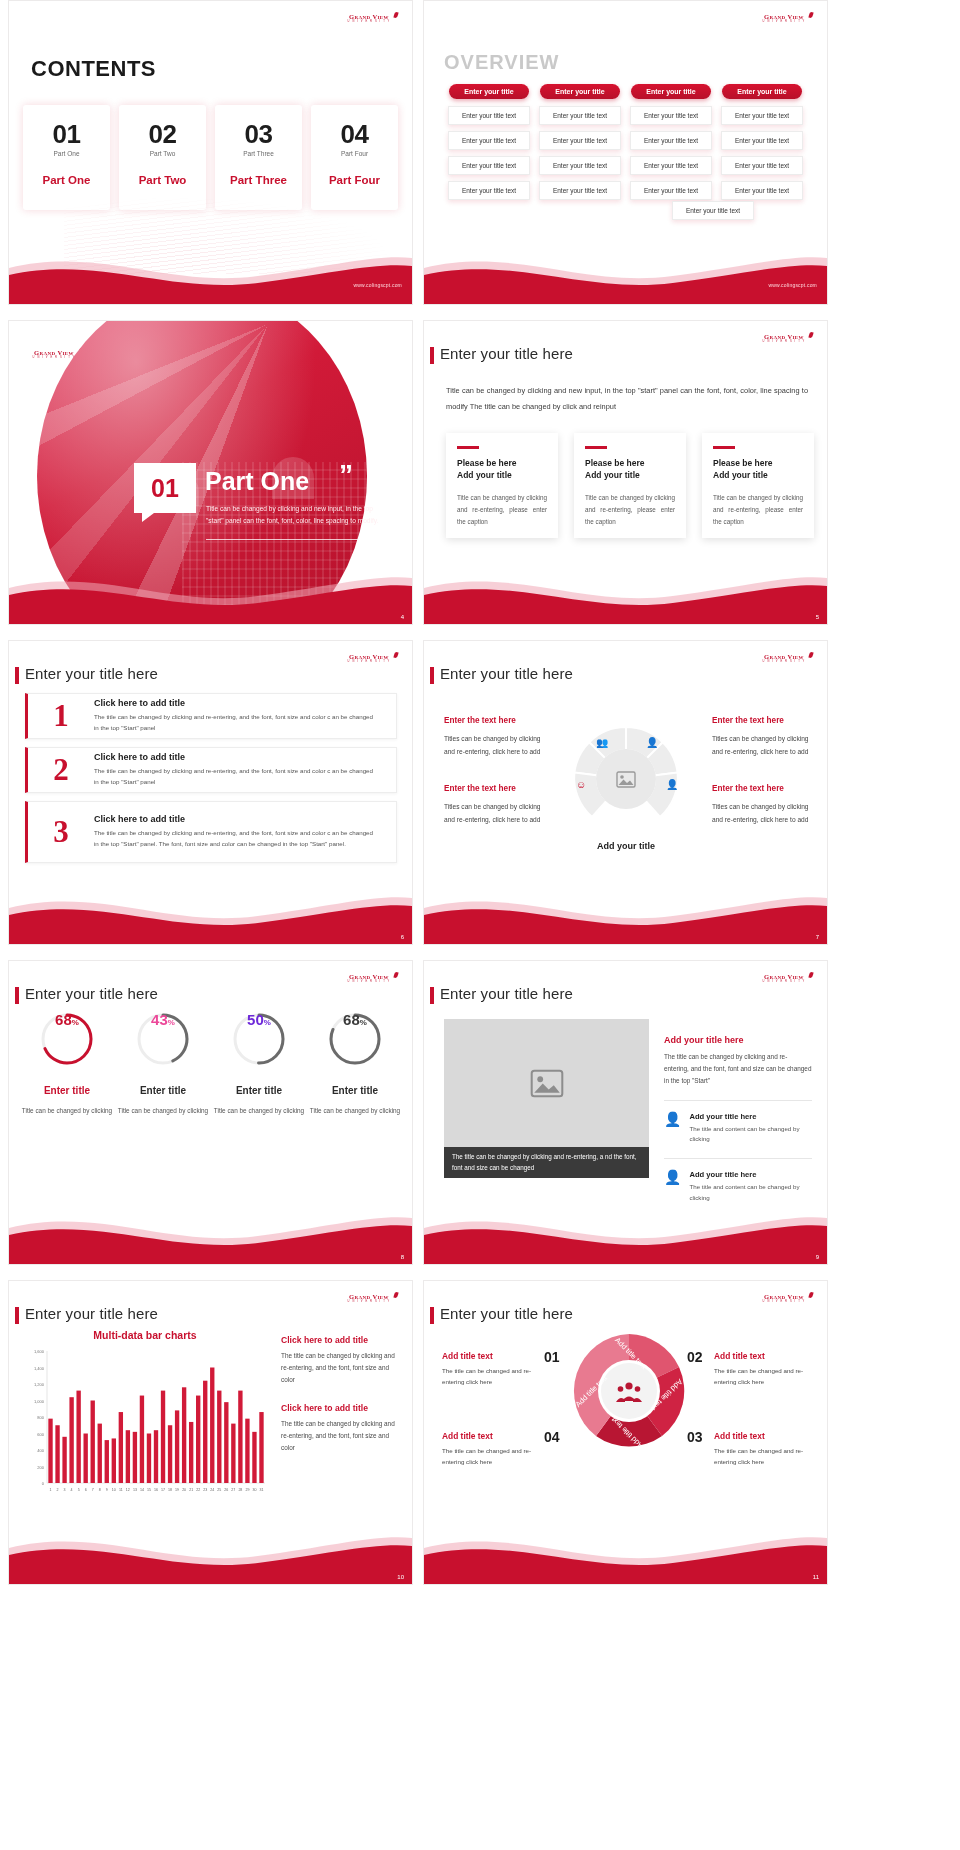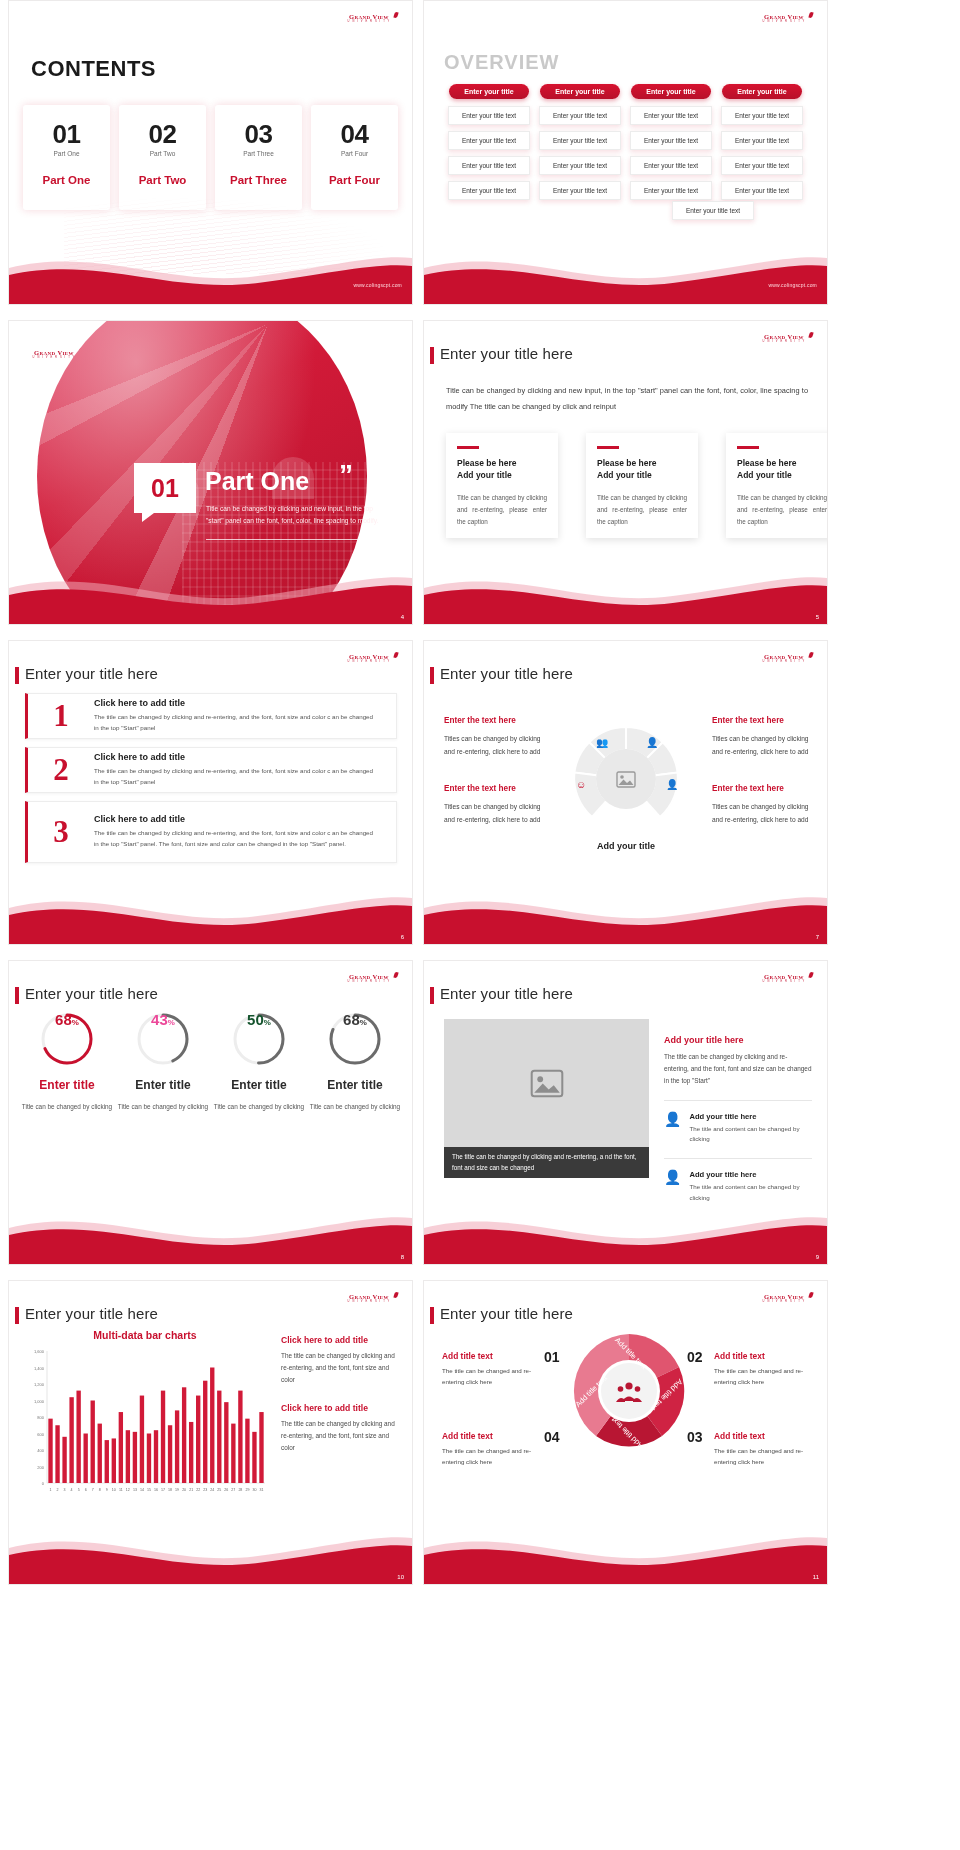--- a/index.html
+++ b/index.html
@@ -170,21 +170,21 @@
     position:absolute; left:197px; top:182px; width:175px;
     font-size:6.6px; line-height:1.85; color:#ffeef1;
   }
   .s3-rule{ position:absolute; left:197px; top:218px; width:175px; height:1px; background:rgba(255,255,255,.75); }
 
   
   .s4-lead {
     position:absolute; left:22px; top:62px; width:362px;
     font-size:7.4px; line-height:2.1; color:#3a3a3a; text-align:justify;
   }
-  .s4-cards { position:absolute; left:22px; top:112px; display:flex; gap:28px; }
+  .s4-cards { position:absolute; left:22px; top:112px; display:flex; gap:16px; }
   .s4-card {
     width:112px; height:105px; background:#fff;
     box-shadow:0 2px 8px rgba(0,0,0,.12);
     padding:13px 11px 0 11px;
   }
   .s4-card .bar { width:22px; height:3px; background:#c8102e; margin-bottom:9px; }
   .s4-card h4 { font-size:8.5px; font-weight:700; color:#1d1d1d; line-height:1.4; }
   .s4-card p { margin-top:10px; font-size:6.3px; line-height:1.9; color:#5a5a5a; text-align:justify; }
 
   
@@ -223,21 +223,21 @@
   
   .s7-items { position:absolute; left:10px; top:50px; display:flex; }
   .s7-item { width:96px; text-align:center; }
   .s7-donut { position:relative; width:56px; height:56px; margin:0 auto; }
   .s7-donut svg{ transform:rotate(-90deg); }
   .s7-val {
     position:absolute; inset:0; display:flex; align-items:baseline; justify-content:center;
     font-size:15px; font-weight:700;
   }
   .s7-val small { font-size:8px; font-weight:700; }
-  .s7-lab { margin-top:11px; font-size:12px; font-weight:700; }
+  .s7-lab { margin-top:18px; font-size:10px; font-weight:700; }
   .s7-sub { margin-top:9px; font-size:6.4px; line-height:1.8; color:#555; }
 
   
   .s8-img {
     position:absolute; left:20px; top:58px; width:205px; height:128px; background:#d9d9d9;
     display:flex; align-items:center; justify-content:center;
   }
   .s8-cap {
     position:absolute; left:20px; top:186px; width:205px; min-height:28px;
     background:#3a3a3a; color:#fff; font-size:6.3px; line-height:1.7;
@@ -572,21 +572,21 @@
         <div class="s7-lab" style="color:#2b2b2b">Enter title</div>
         <div class="s7-sub">Title can be changed by clicking</div>
       </div>
 
       <div class="s7-item">
         <div class="s7-donut">
           <svg width="56" height="56" viewBox="0 0 56 56">
             <circle cx="28" cy="28" r="24" fill="none" stroke="#ededed" stroke-width="3"></circle>
             <circle class="ring" cx="28" cy="28" r="24" fill="none" stroke="#6b6b6b" stroke-width="3" stroke-linecap="round" stroke-dasharray="75.39822368615503 150.79644737231007"></circle>
           </svg>
-          <div class="s7-val" style="color:#14532d">
+          <div class="s7-val" style="color:#6d28d9">
             <span>50</span>
             <small>%</small>
           </div>
         </div>
         <div class="s7-lab" style="color:#2b2b2b">Enter title</div>
         <div class="s7-sub">Title can be changed by clicking</div>
       </div>
 
       <div class="s7-item">
         <div class="s7-donut">

